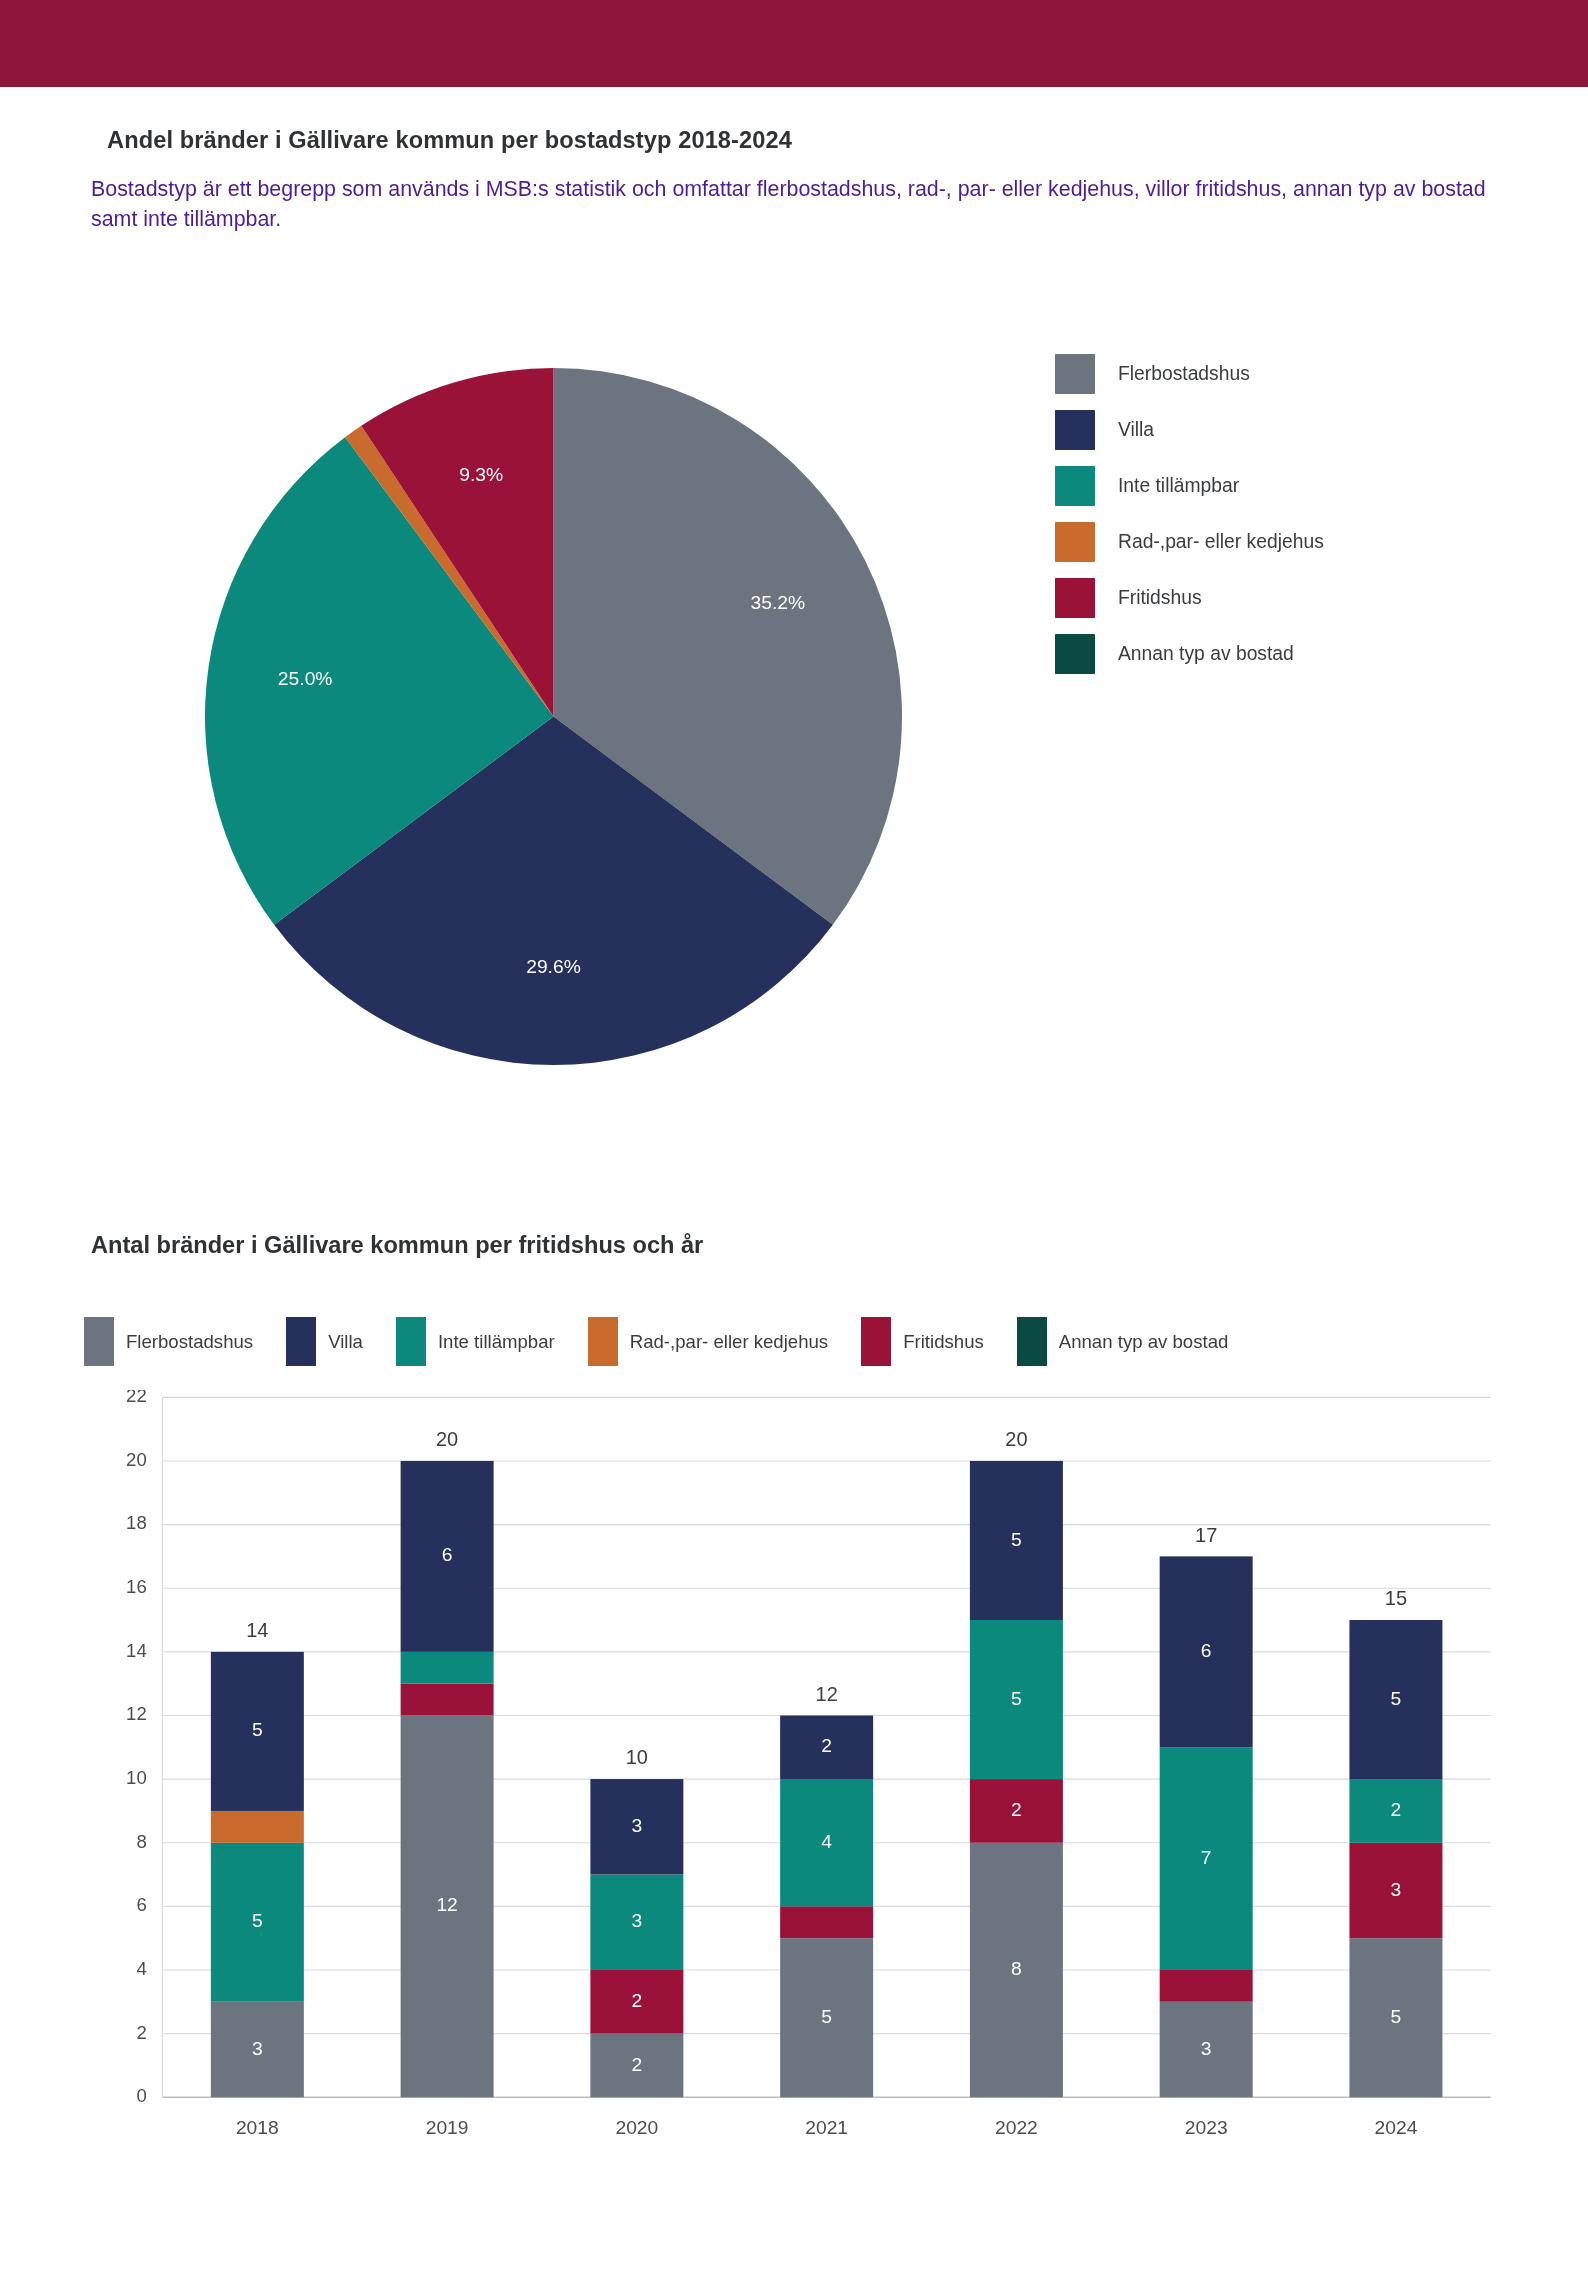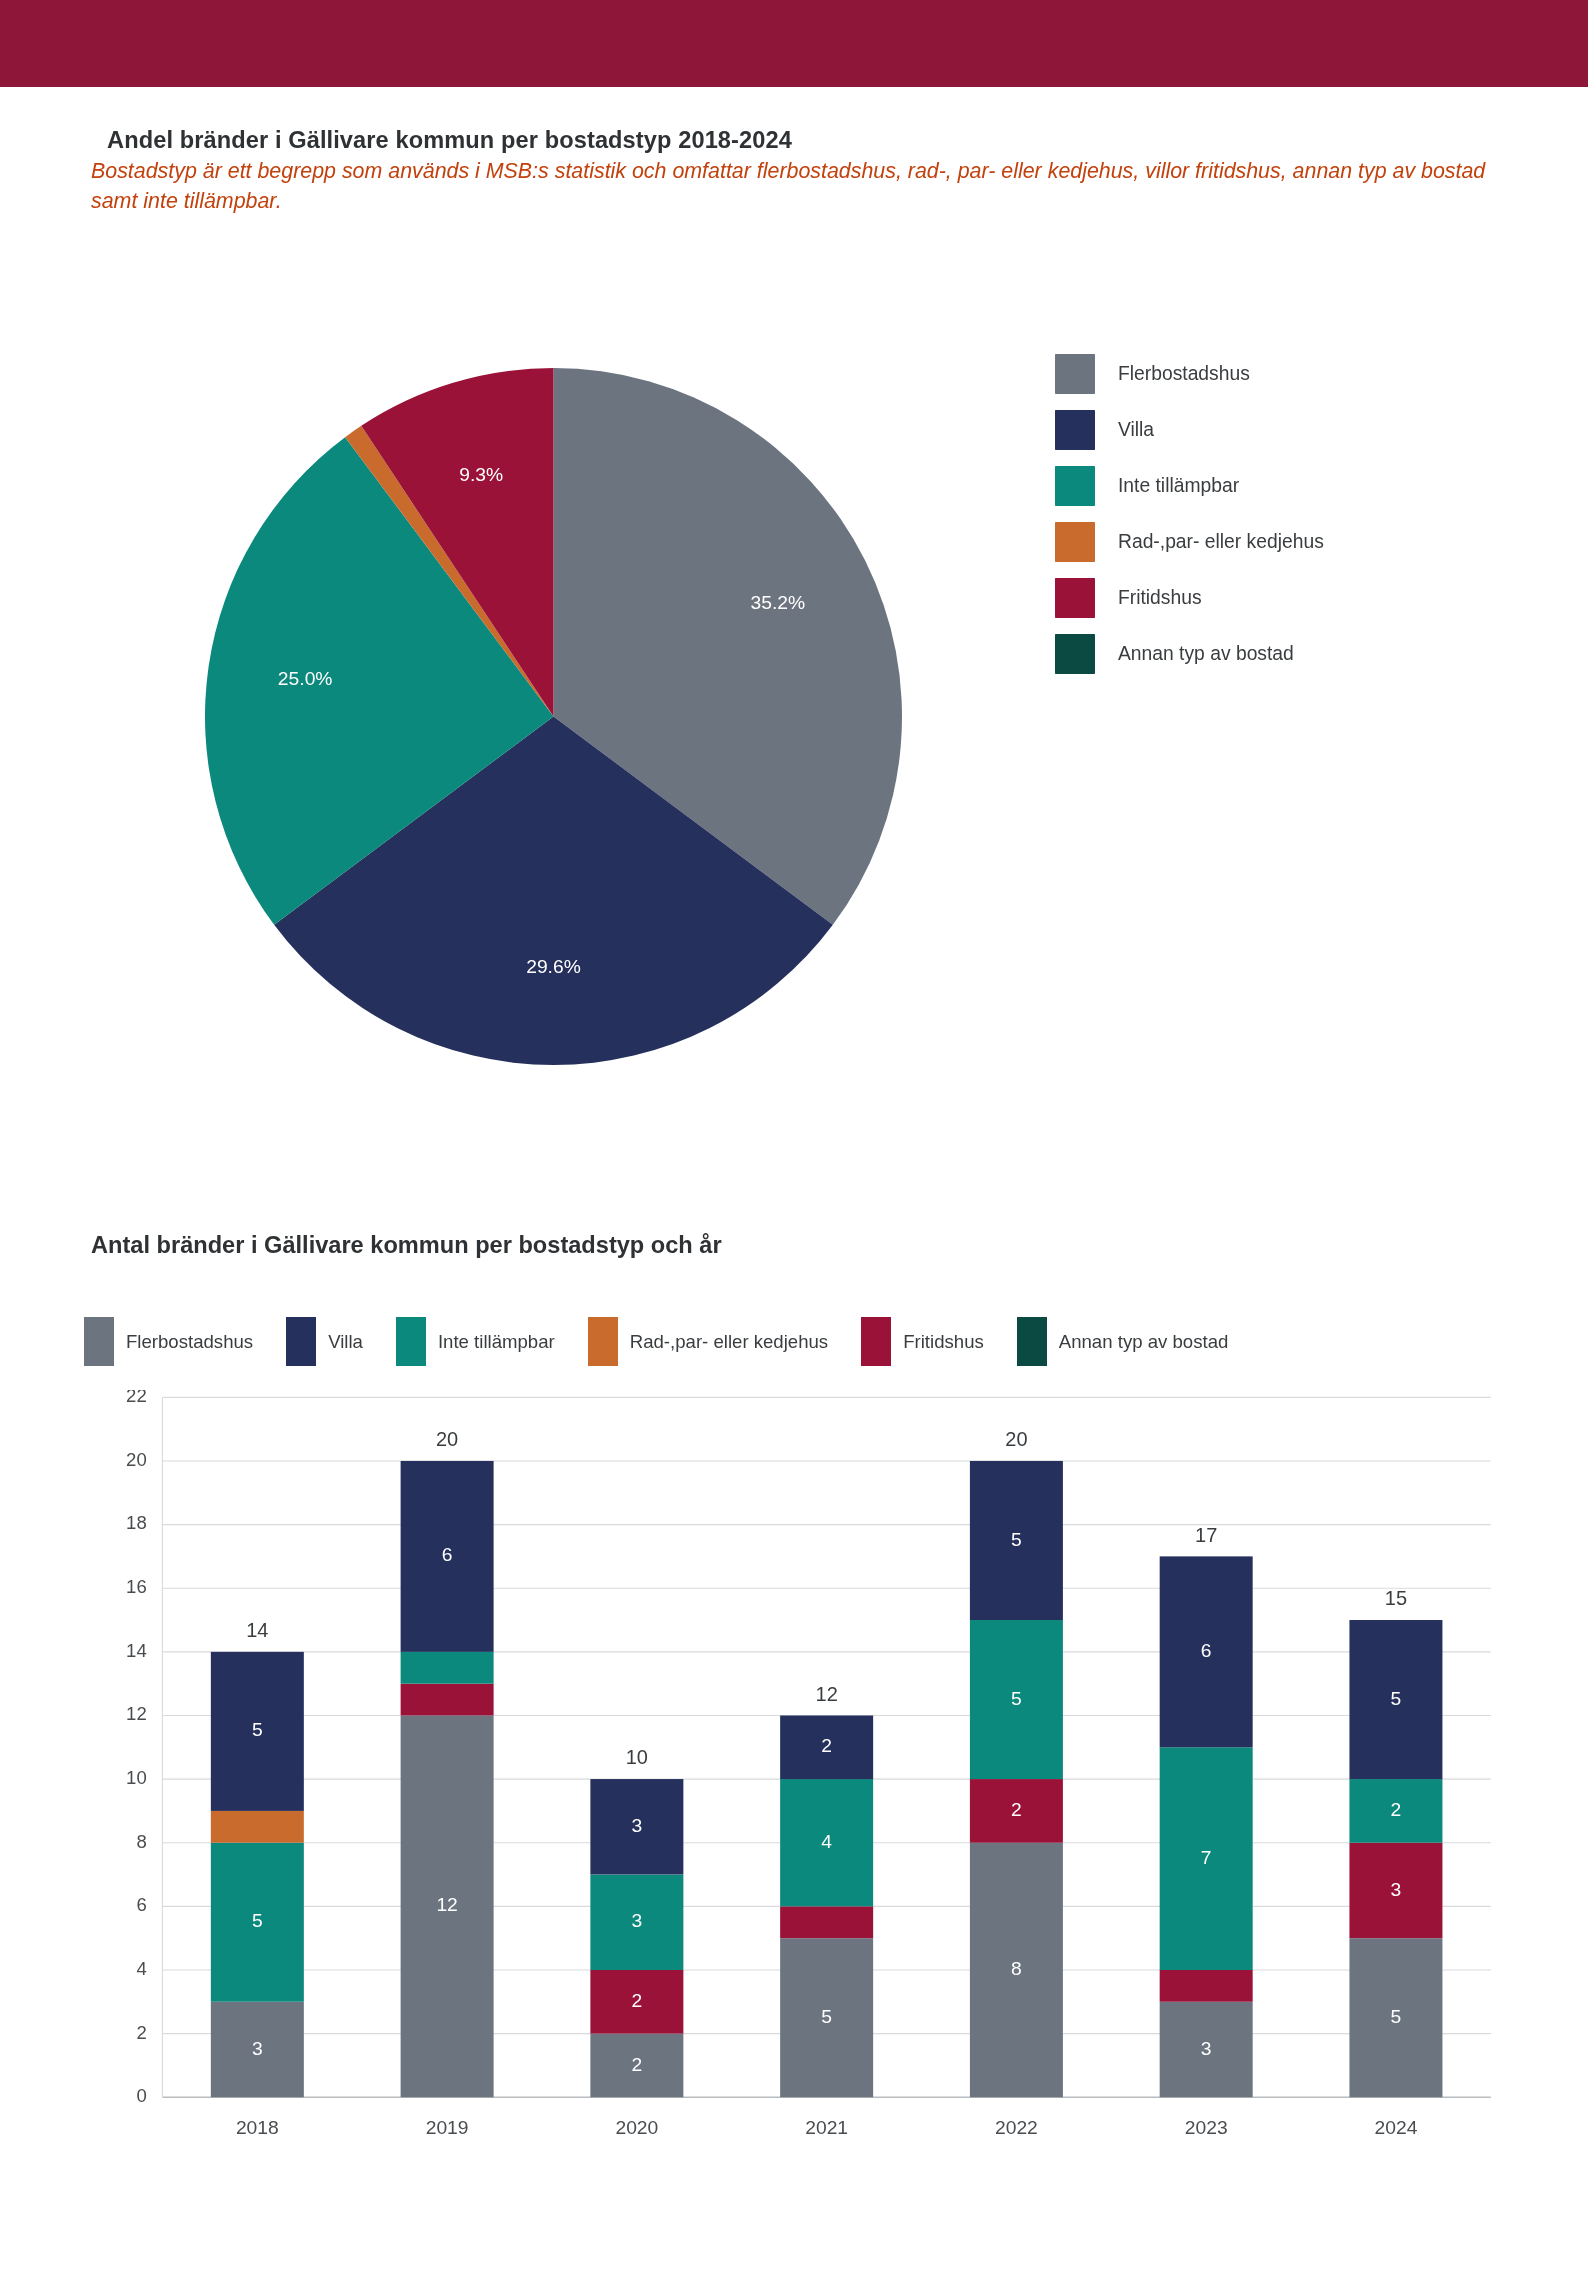--- a/index.html
+++ b/index.html
@@ -19,25 +19,24 @@
   }
 
   
   .page-title {
     position: absolute; left: 91px; top: 127px;
     font-size: 23.6px; font-weight: bold; color: #2f3234;
     letter-spacing: 0.1px;
     margin-left: 16px;
   }
   .page-desc {
-    position: absolute; left: 91px; top: 156px;
+    position: absolute; left: 91px; top: 174px;
     width: 1407px;
-    font-size: 21.4px; line-height: 1.42; color: #c2410c;
+    font-size: 21.4px; line-height: 1.42; color: #4c1d95;
     font-weight: 400;
-    font-style: italic;
   }
 
   
   .pie-block {
     position: absolute; left: 0; top: 314px;
     width: 1588px; height: 822px;
   }
   .pie-wrap {
     position: absolute; left: 205px; top: 54px;
     width: 697px; height: 697px;
@@ -152,21 +151,21 @@
         <span class="pie-legend-swatch" style="background: rgb(155, 18, 57);"></span>
         <span class="pie-legend-text">Fritidshus</span>
       </div>
       <div class="pie-legend-row">
         <span class="pie-legend-swatch" style="background: rgb(11, 74, 66);"></span>
         <span class="pie-legend-text">Annan typ av bostad</span>
       </div>
     </div>
 </div>
 
-<h2 class="bar-title">Antal bränder i Gällivare kommun per bostadstyp och år</h2>
+<h2 class="bar-title">Antal bränder i Gällivare kommun per fritidshus och år</h2>
 
 <div class="bar-legend" id="bar-legend">
     <div class="bl-item">
       <span class="bl-swatch" style="background: rgb(108, 116, 128);"></span>
       <span class="bl-text">Flerbostadshus</span>
     </div>
     <div class="bl-item">
       <span class="bl-swatch" style="background: rgb(37, 48, 92);"></span>
       <span class="bl-text">Villa</span>
     </div>

